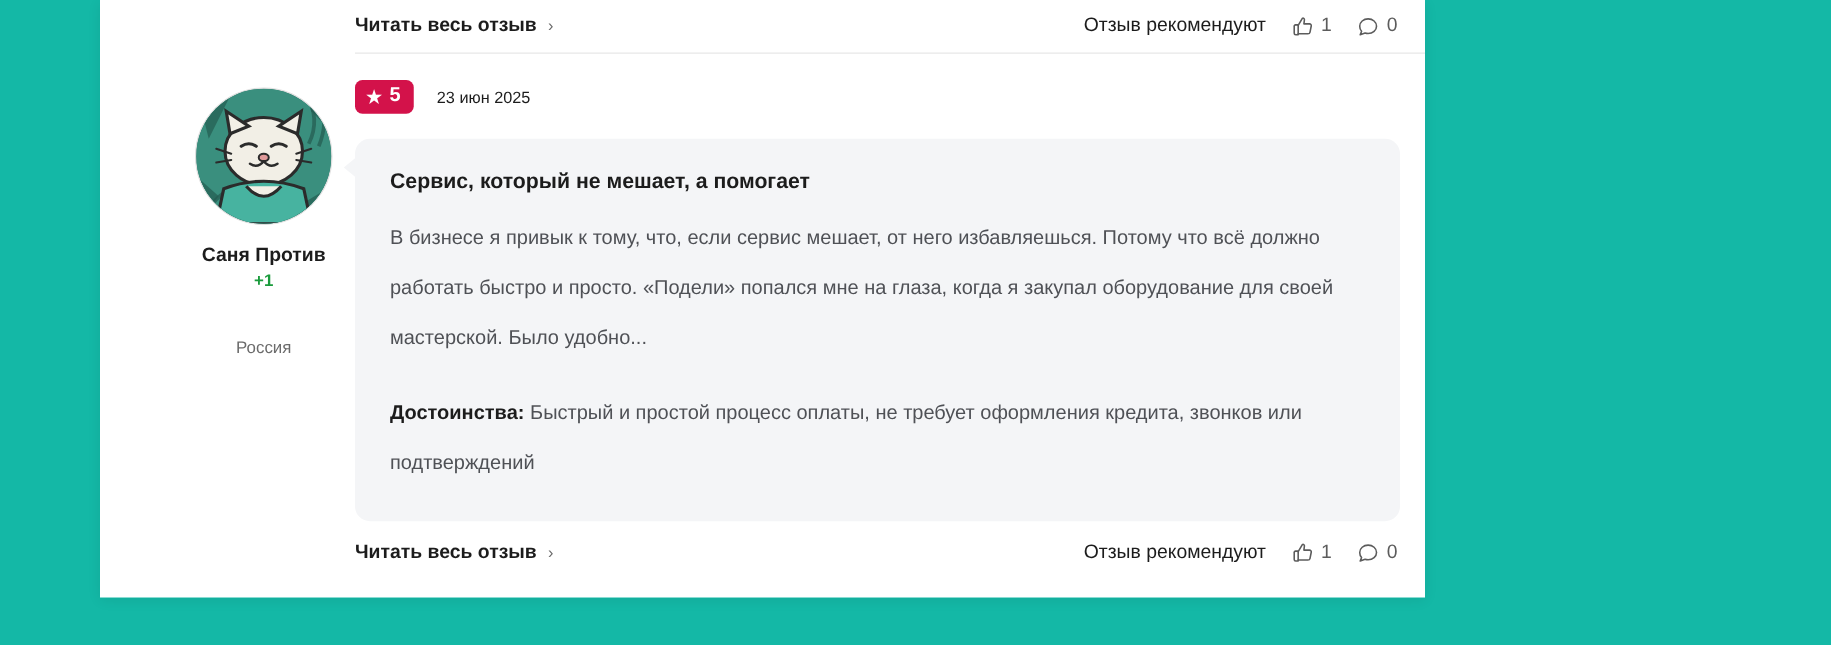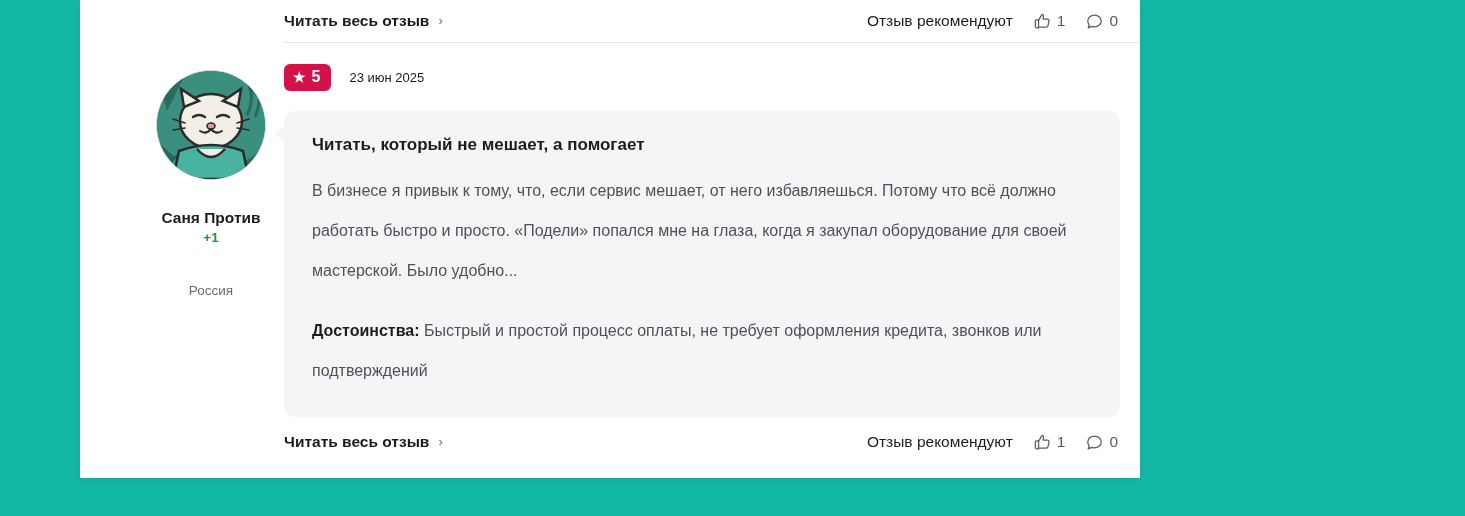--- a/index.html
+++ b/index.html
@@ -116,21 +116,21 @@
     border-radius: 50%;
     margin: 0 auto;
     overflow: hidden;
     border: 1px solid #e0e0e0;
     background: #2f7c6e;
     position: relative;
     cursor: pointer;
   }
   .avatar svg { display: block; }
   .author-name {
-    margin-top: 29px;
+    margin-top: 16px;
     font-size: 15.5px;
     color: #1c1c1c;
     font-weight: bold;
     cursor: pointer;
   }
   .rep-label {
     margin-top: 21px;
     font-size: 13.5px;
     color: #6b6b6b;
   }
@@ -297,21 +297,21 @@
       <div class="body-col">
         <div class="rating-line">
           <span class="rating-badge">
             <span class="star">★</span>
             <span>5</span>
           </span>
           <span class="date">23 июн 2025</span>
         </div>
 
         <div class="bubble">
-          <div class="review-title">Читать, который не мешает, а помогает</div>
+          <div class="review-title">Сервис, который не мешает, а помогает</div>
           <p class="para">В бизнесе я привык к тому, что, если сервис мешает, от него избавляешься. Потому что всё должно работать быстро и просто. «Подели» попался мне на глаза, когда я закупал оборудование для своей мастерской. Было удобно...</p>
           <p class="para">
             <b>Достоинства:</b>
             <span> Быстрый и простой процесс оплаты, не требует оформления кредита, звонков или подтверждений</span>
           </p>
         </div>
       </div>
     </div>
 
     <div class="footer-row bottom">

